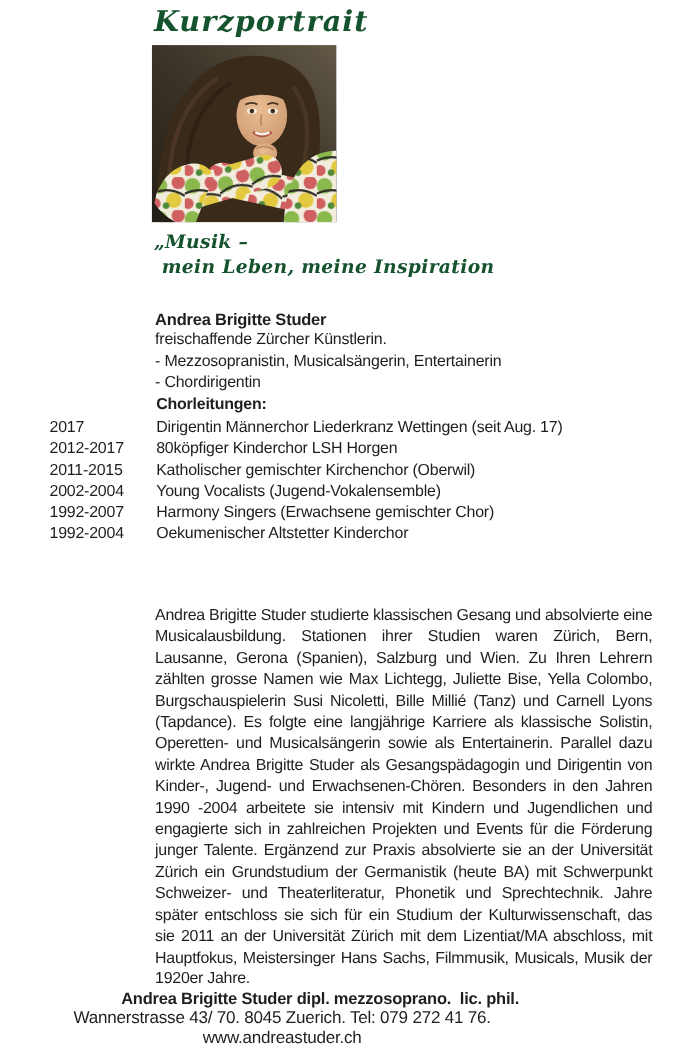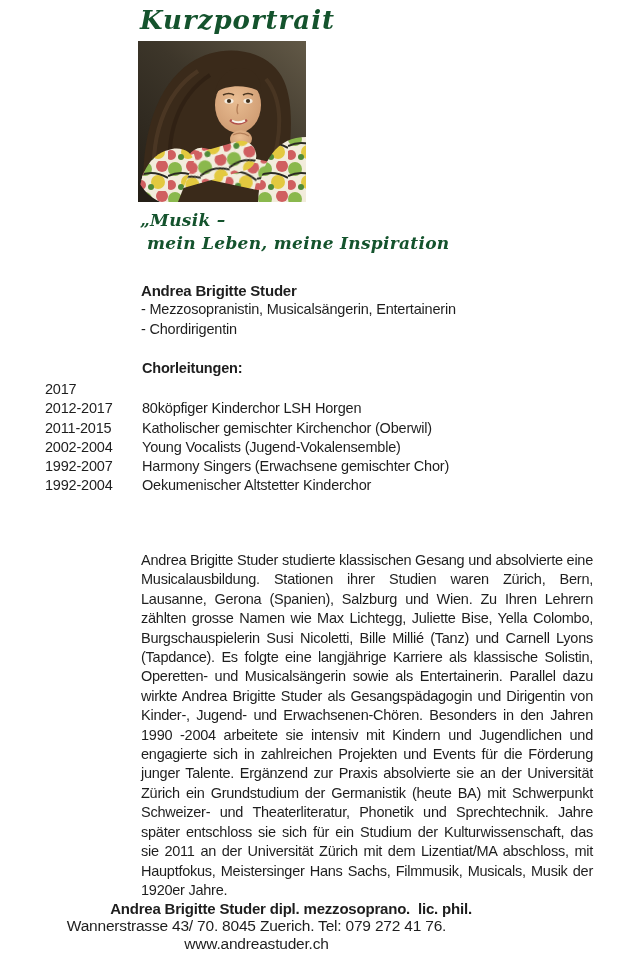--- a/index.html
+++ b/index.html
@@ -126,29 +126,31 @@
     </svg>
   </div>
 
   <div class="quote script">
     <div class="q1">„Musik –</div>
     <div class="q2">mein Leben, meine Inspiration</div>
   </div>
 
   <div class="intro">
     <div class="name">Andrea Brigitte Studer</div>
+    <div>freischaffende Zürcher Künstlerin.</div>
     <div>- Mezzosopranistin, Musicalsängerin, Entertainerin</div>
     <div>- Chordirigentin</div>
   </div>
 
   <div class="chor-heading">Chorleitungen:</div>
 
   <div class="chor-rows">
     <div class="chor-row">
       <span class="years">2017</span>
+      <span class="text">Dirigentin Männerchor Liederkranz Wettingen (seit Aug. 17)</span>
     </div>
     <div class="chor-row">
       <span class="years">2012-2017</span>
       <span class="text">80köpfiger Kinderchor LSH Horgen</span>
     </div>
     <div class="chor-row">
       <span class="years">2011-2015</span>
       <span class="text">Katholischer gemischter Kirchenchor (Oberwil)</span>
     </div>
     <div class="chor-row">

